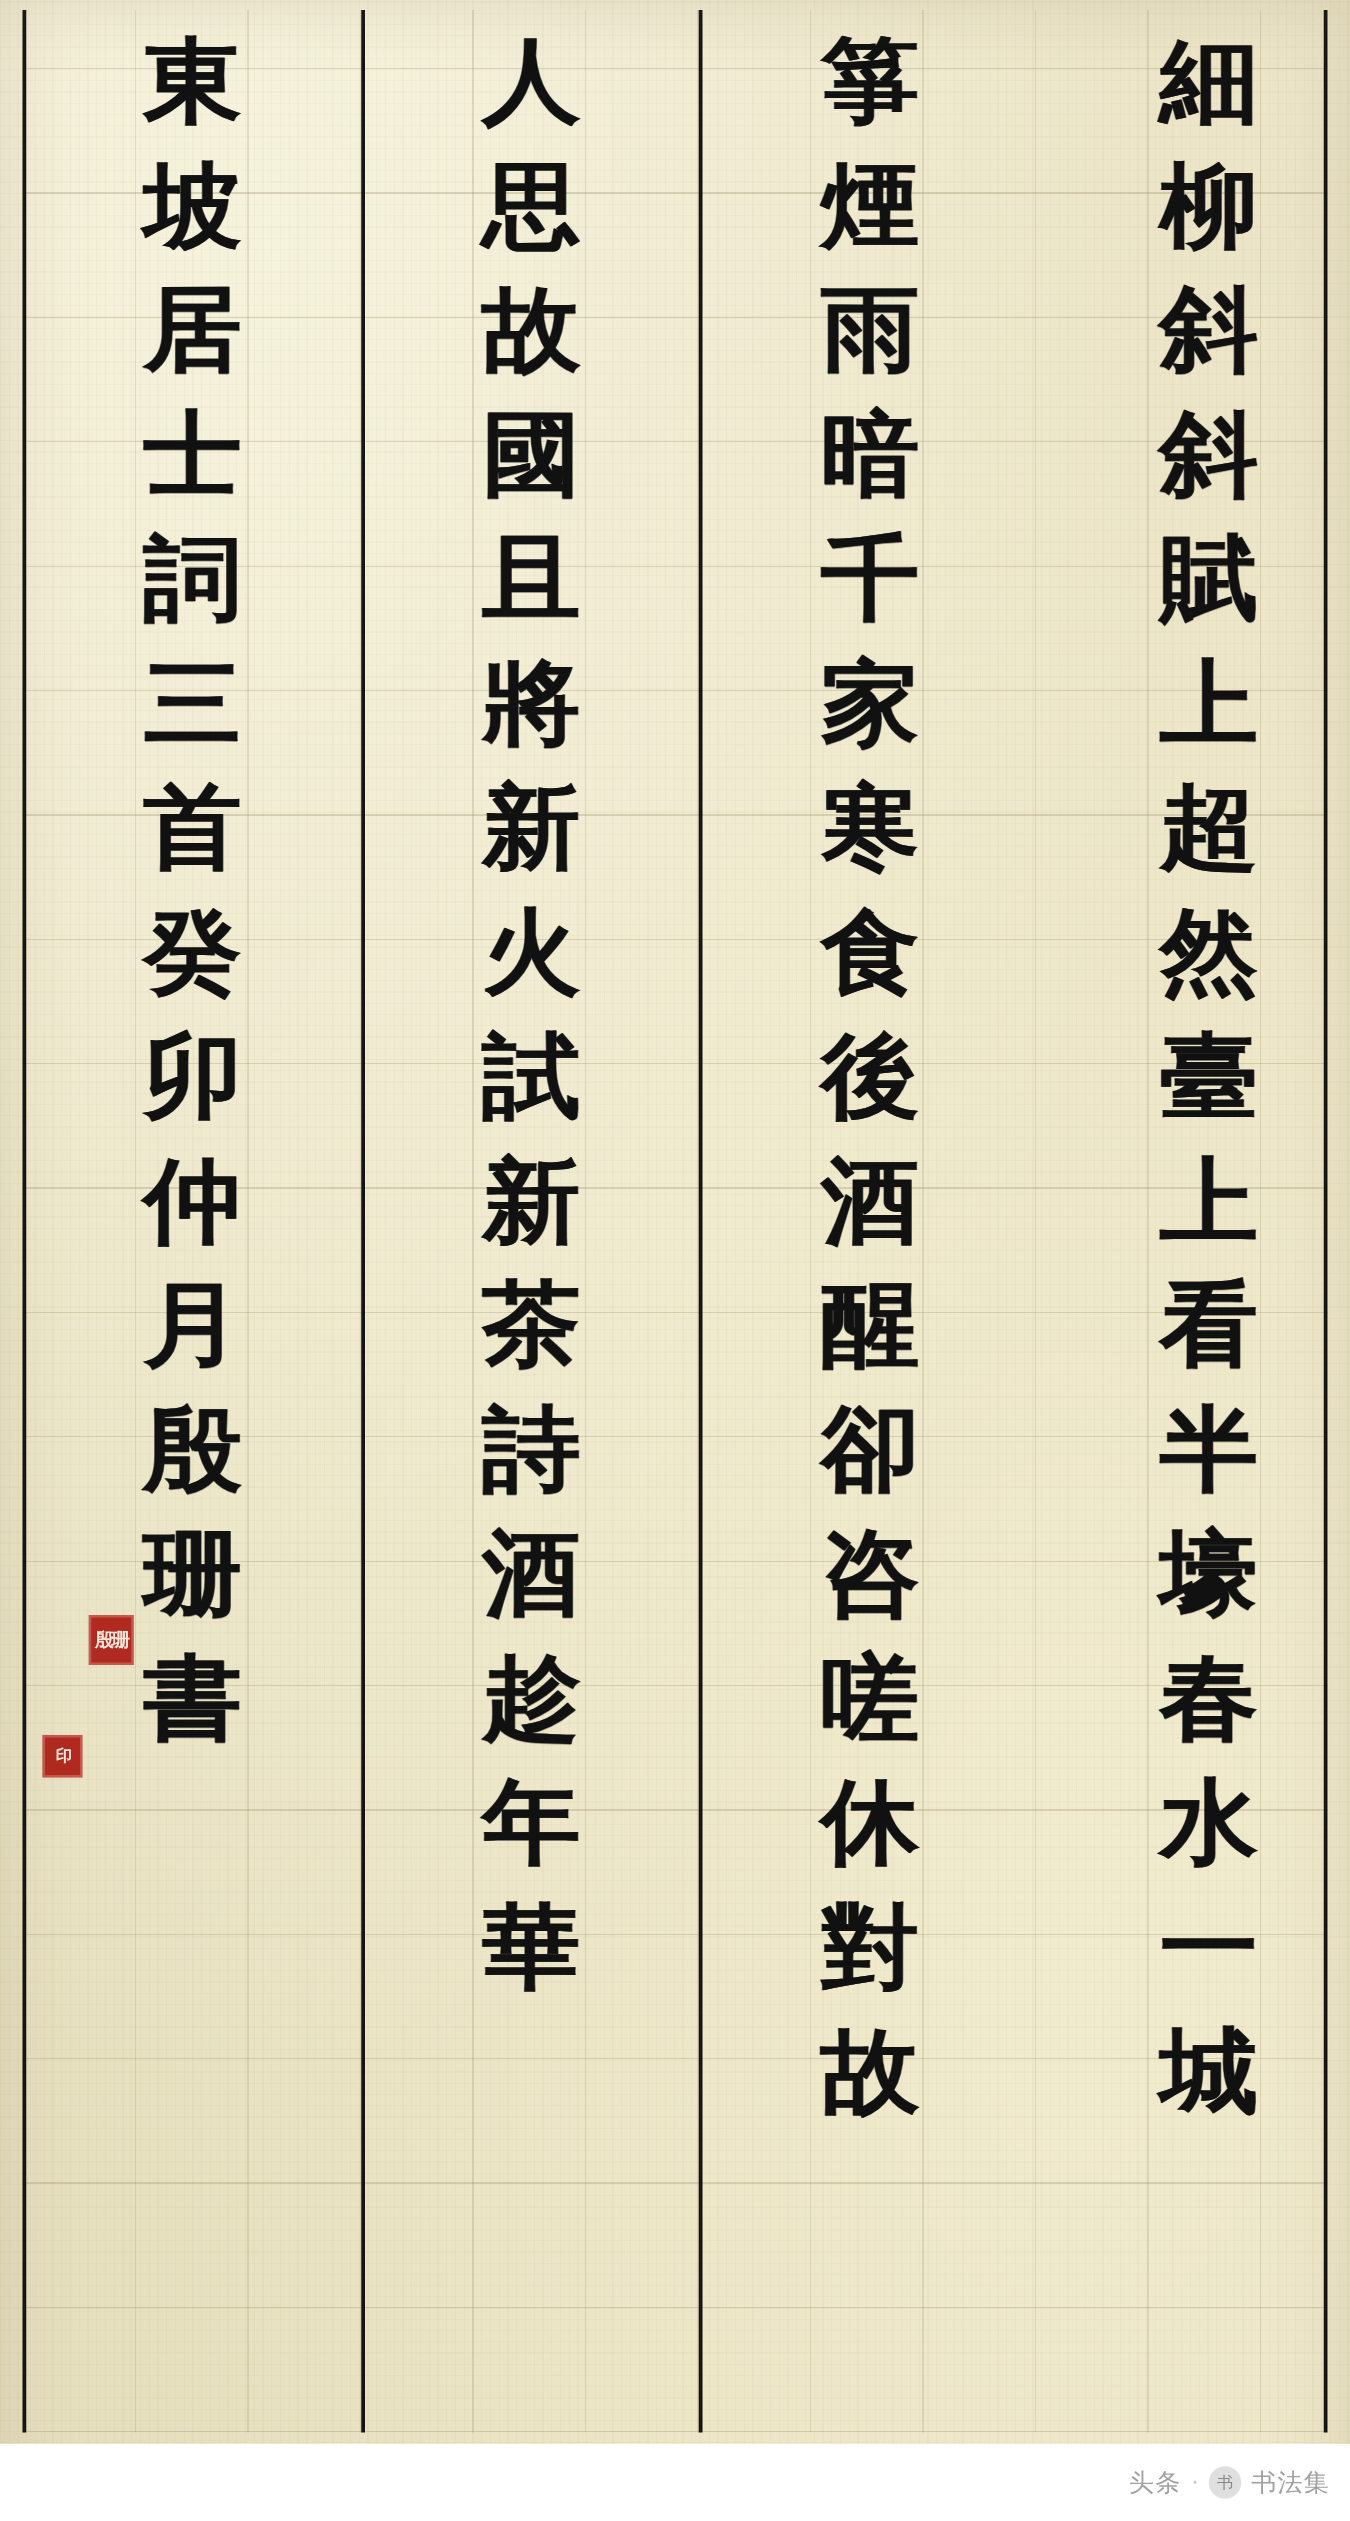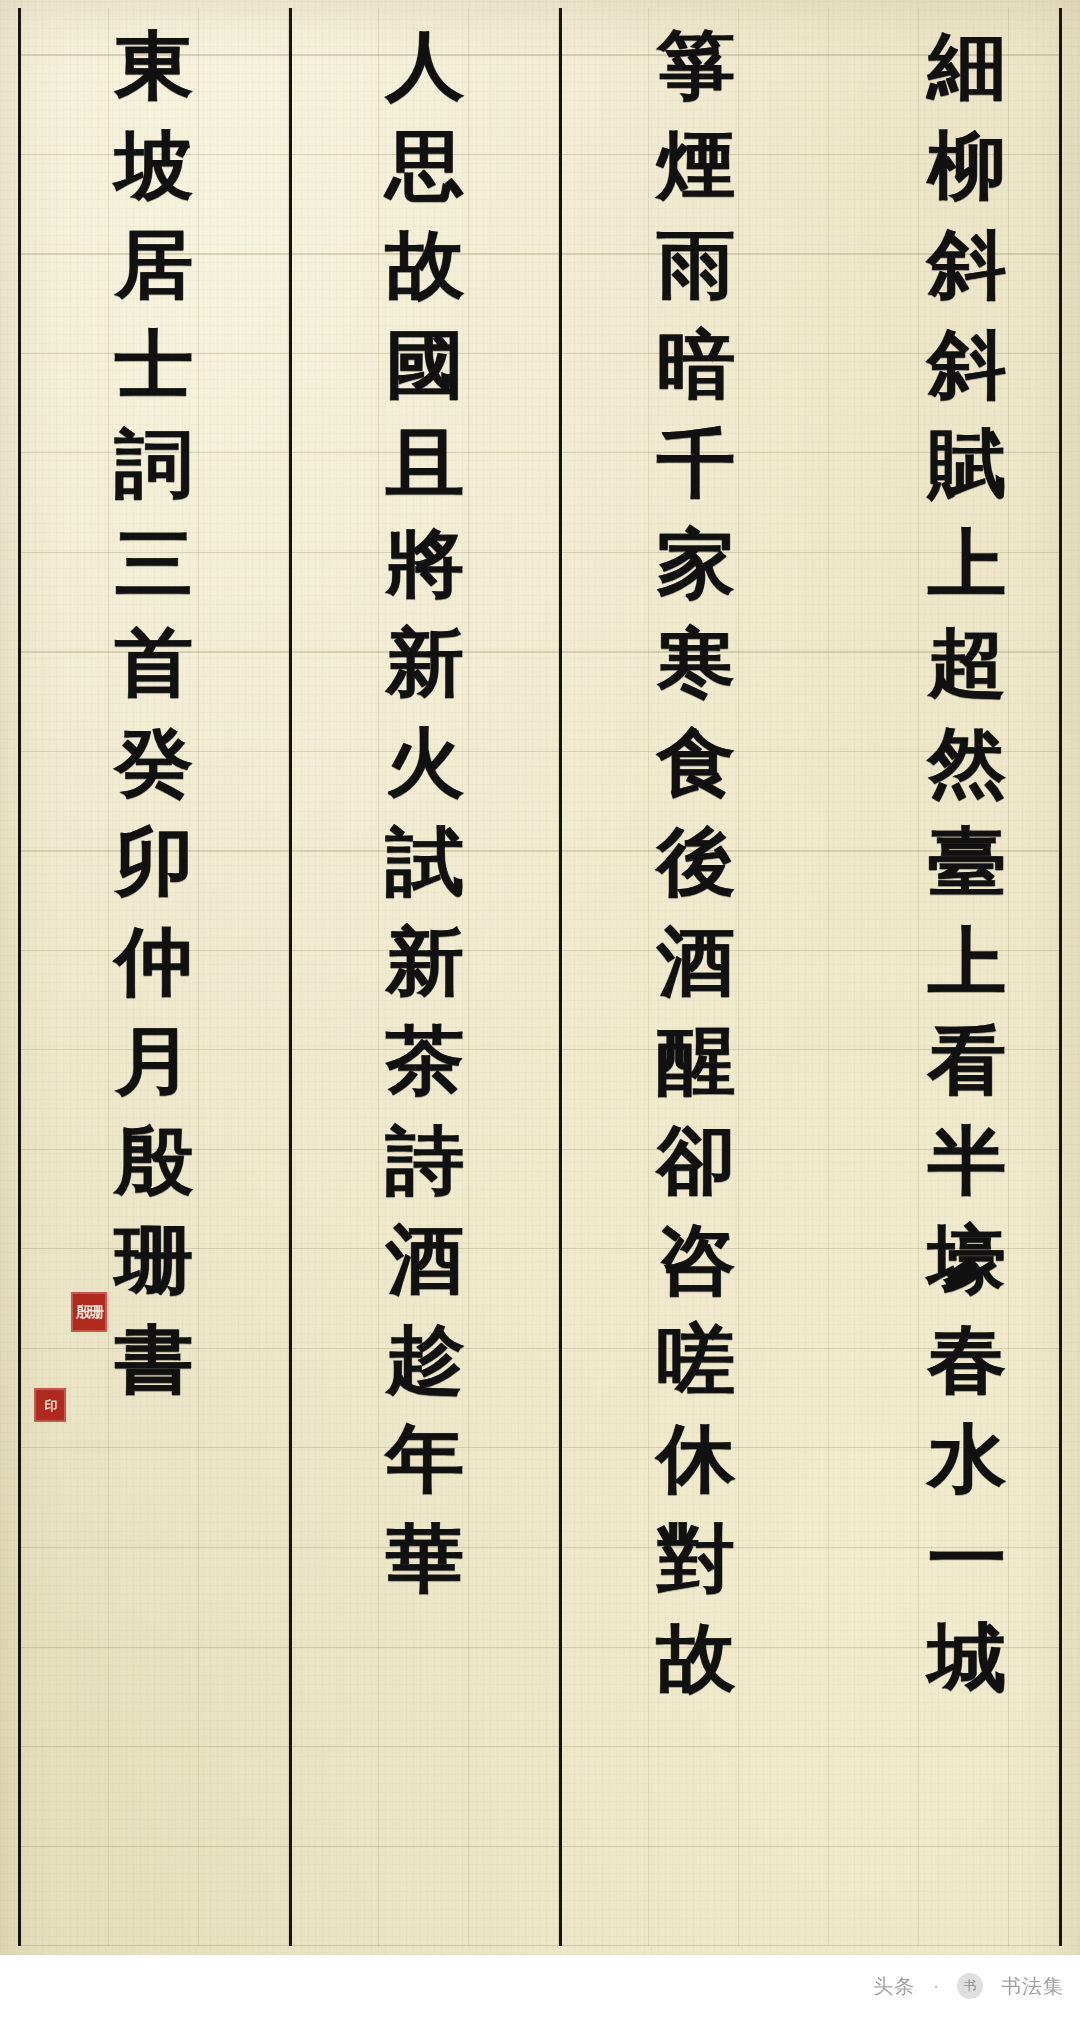--- a/index.html
+++ b/index.html
@@ -130,21 +130,21 @@
     background: #ffffff;
     display: flex;
     align-items: center;
     justify-content: flex-end;
     padding-right: 16px;
     box-sizing: border-box;
   }
   .wm {
     display: flex;
     align-items: center;
-    gap: 18px;
+    gap: 8px;
     opacity: 0.82;
   }
   .wm-text {
     font-family: "Liberation Sans", sans-serif;
     font-size: 20px;
     color: #8c8c8c;
     letter-spacing: 1px;
   }
   .wm-logo {
     width: 26px; height: 26px;

